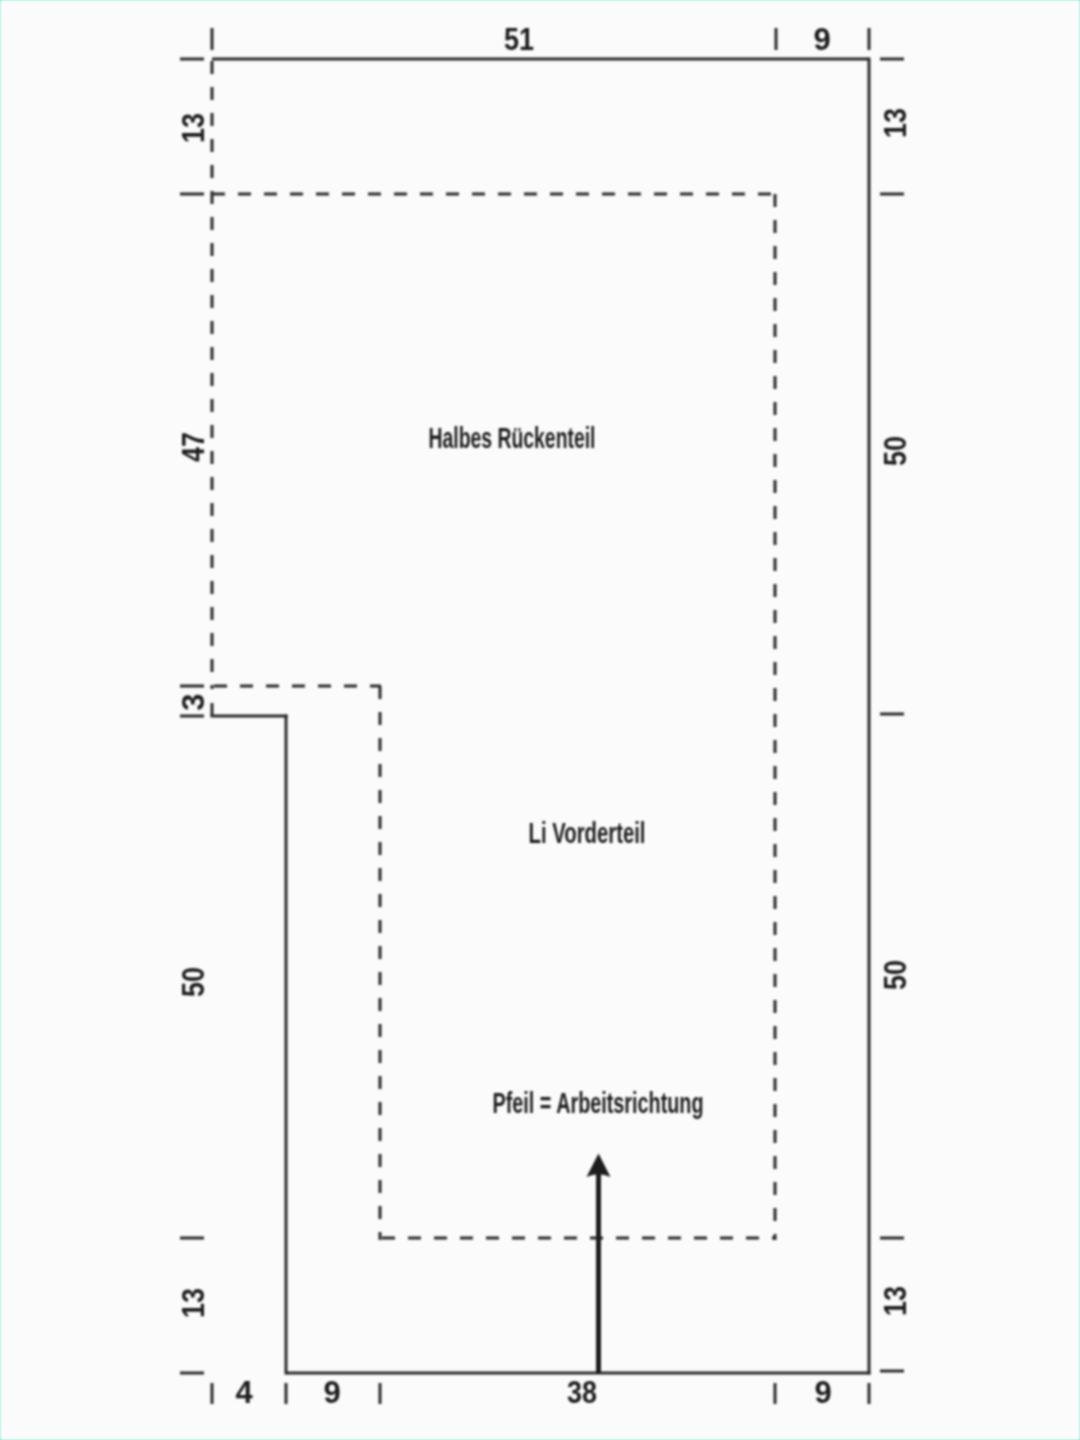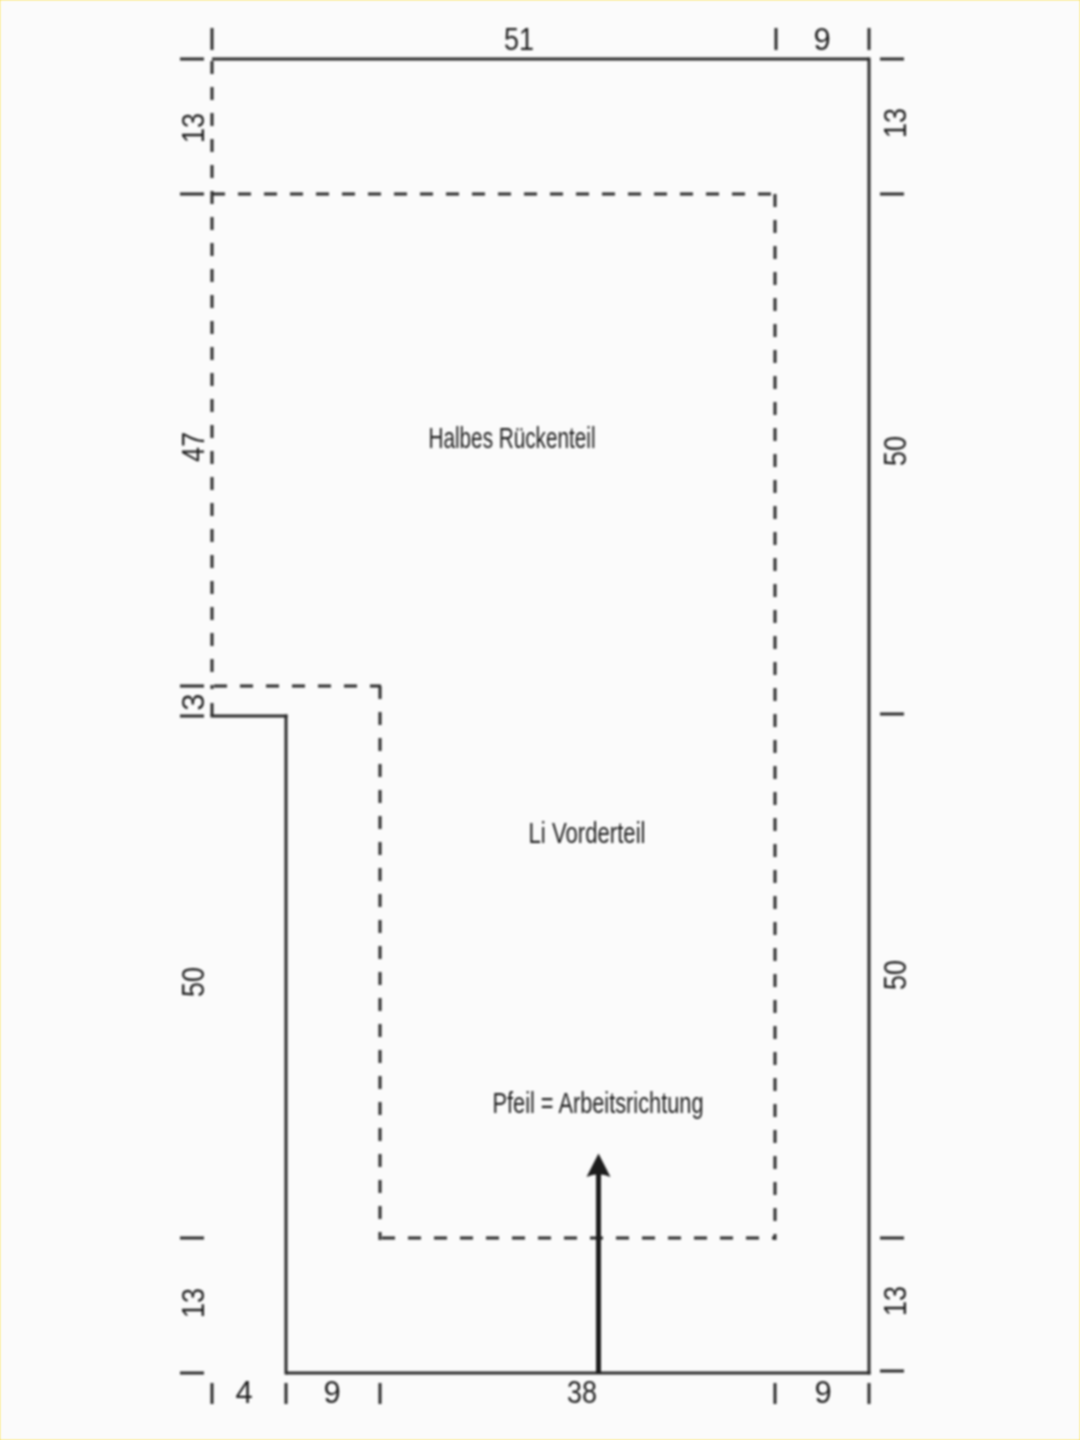--- a/index.html
+++ b/index.html
@@ -1,16 +1,16 @@
 <!DOCTYPE html>
 <html><head>
 <meta charset="utf-8">
 <style>
   html,body{margin:0;padding:0;background:#fbfbfb;}
-  .page{width:1080px;height:1440px;position:relative;overflow:hidden;background:#fde047;}
+  .page{width:1080px;height:1440px;position:relative;overflow:hidden;background:#5eead4;font-weight:bold;}
   svg{display:block;filter:blur(0.85px);}
   text{font-family:"Liberation Sans",sans-serif;fill:#1d1d1d;}
 </style>
 </head>
 <body>
 <div class="page">
 <svg width="1080" height="1440" viewBox="0 0 1080 1440">
 
   <rect x="0" y="0" width="1080" height="1440" fill="#fbfbfb"></rect>
   <g stroke="#2a2a2a" stroke-width="3" fill="none">

